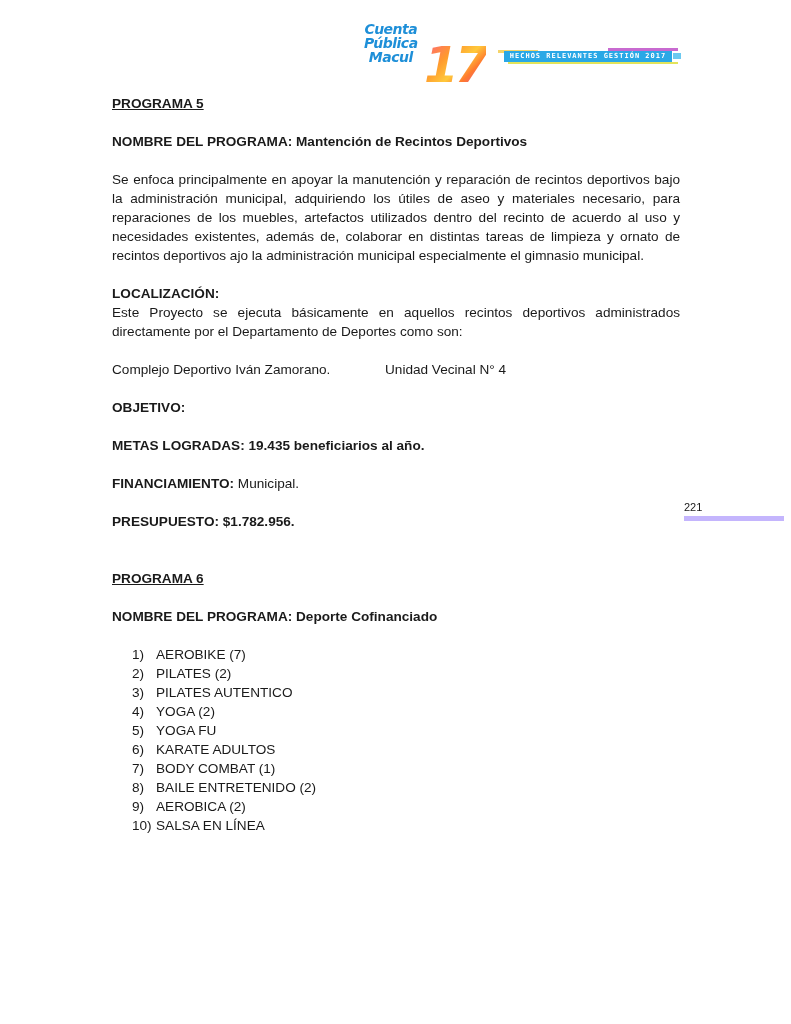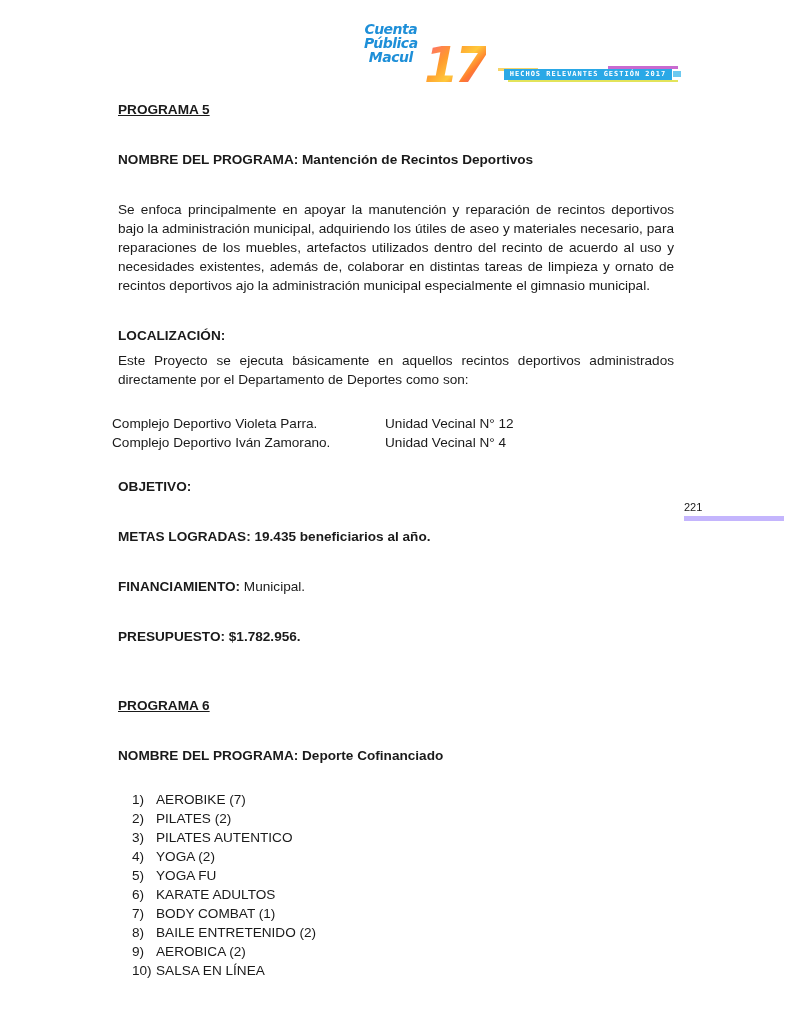--- a/index.html
+++ b/index.html
@@ -21,21 +21,21 @@
   }
   .logo-text div { text-align: center; }
   .logo-17 {
     position: absolute; left: 64px; top: 0px;
     font-family: "DejaVu Sans", sans-serif; font-weight: bold; font-style: italic;
     font-size: 50px; line-height: 54px; letter-spacing: -4px;
     background: linear-gradient(135deg, #ff5a8a 0%, #ff9a2e 35%, #ffc93b 55%, #ff7a2e 70%, #d93fd0 100%);
     -webkit-background-clip: text; background-clip: text; color: transparent; margin-top: 20px;
   }
   .banner {
-    position: absolute; left: 138px; top: 48px; width: 190px; height: 16px;
+    position: absolute; left: 138px; top: 30px; width: 190px; height: 16px;
   }
   .banner .bar-main {
     position: absolute; left: 6px; top: 3px; width: 168px; height: 11px;
     background: #2aa8e6;
   }
   .banner .bar-top {
     position: absolute; left: 110px; top: 0px; width: 70px; height: 3px; background: #c86ad0;
   }
   .banner .bar-left {
     position: absolute; left: 0px; top: 2px; width: 40px; height: 3px; background: #f5d46a;
@@ -50,21 +50,21 @@
     position: absolute; left: 6px; top: 3px; width: 168px; height: 11px;
     color: #ffffff; font-family: "DejaVu Sans Mono", monospace; font-weight: bold;
     font-size: 7px; line-height: 11px; text-align: center; letter-spacing: 1px;
   }
 
   .content {
     position: absolute; left: 112px; top: 94px; width: 568px;
     font-family: "Liberation Sans", sans-serif;
     font-size: 13.6px; line-height: 19px;
   }
-  .p { margin: 6px; }
+  .p { margin: 0; }
   .b { font-weight: bold; }
   .u { text-decoration: underline; }
   .justify { text-align: justify; text-align-last: left; }
   .gap { height: 19px; }
   .gap2 { height: 38px; }
   .loc-row { display: flex; }
   .loc-row .name { width: 273px; }
 
   .list { margin: 0; padding: 0; list-style: none; }
   .list li { display: flex; height: 19px; }
@@ -107,24 +107,20 @@
   <div class="gap"></div>
   <p class="p"><span class="b">NOMBRE DEL PROGRAMA:</span><span class="b"> Mantención de Recintos Deportivos</span></p>
   <div class="gap"></div>
   <p class="p justify">Se enfoca principalmente en apoyar la manutención y reparación de recintos deportivos bajo la administración municipal, adquiriendo los útiles de aseo y materiales necesario, para reparaciones de los muebles, artefactos utilizados dentro del recinto de acuerdo al uso y necesidades existentes, además de, colaborar en distintas tareas de limpieza y ornato de recintos deportivos ajo la administración municipal especialmente el gimnasio municipal.</p>
   <div class="gap"></div>
 
   <p class="p b">LOCALIZACIÓN:</p>
   <p class="p justify">Este Proyecto se ejecuta básicamente en aquellos recintos deportivos administrados directamente por el Departamento de Deportes como son:</p>
   <div class="gap"></div>
   <div>
-    <div class="loc-row">
-      <span class="name">Complejo Deportivo Violeta Parra.</span>
-      <span>Unidad Vecinal N° 12</span>
-    </div>
     <div class="loc-row">
       <span class="name">Complejo Deportivo Iván Zamorano.</span>
       <span>Unidad Vecinal N° 4</span>
     </div>
   </div>
   <div class="gap"></div>
 
   <p class="p b">OBJETIVO:</p>
   <div class="gap"></div>
 

